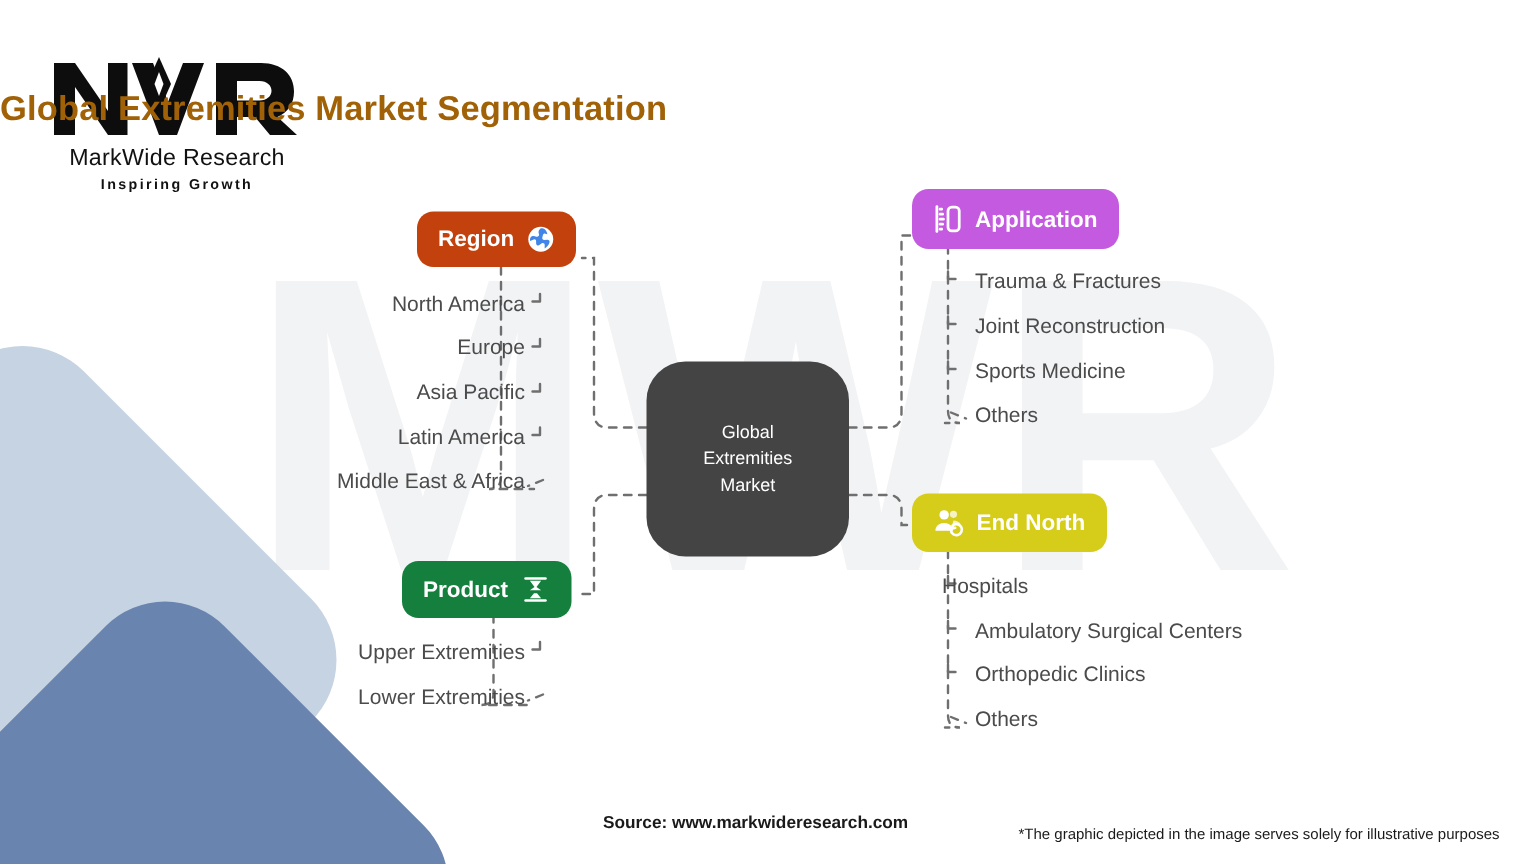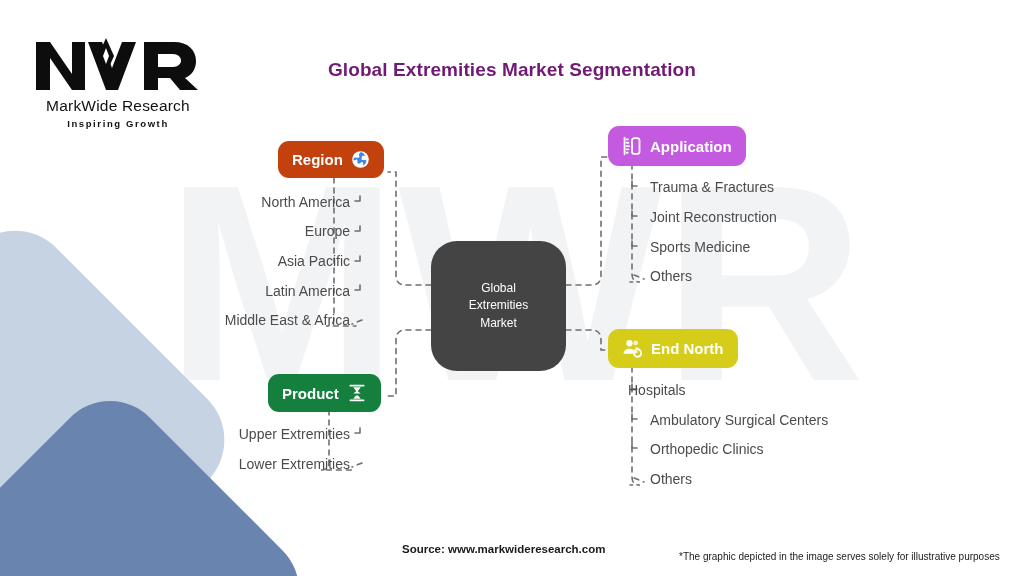--- a/index.html
+++ b/index.html
@@ -54,22 +54,22 @@
   .logo-name{
     font-size:15.5px;font-weight:normal;color:#111;text-align:center;
     letter-spacing:.2px;margin-top:1px;
   }
   .logo-tag{
     font-size:9.5px;font-weight:bold;color:#111;text-align:center;
     letter-spacing:1.6px;margin-top:3px;
   }
 
   .title{
-    position:absolute;top:59px;left:0;right:0;text-align:center;
-    font-size:19px;font-weight:bold;color:#701a75;z-index:4;
+    position:absolute;top:59px;left:0;right:0;
+    font-size:23px;font-weight:bold;color:#a16207;z-index:4;
     letter-spacing:.1px;
   }
 
   
   .center-node{
     position:absolute;left:431px;top:241px;width:135px;height:130px;
     background:#444444;border-radius:26px;color:#ffffff;
     display:flex;align-items:center;justify-content:center;
     text-align:center;font-size:12px;line-height:1.45;z-index:3;
   }

